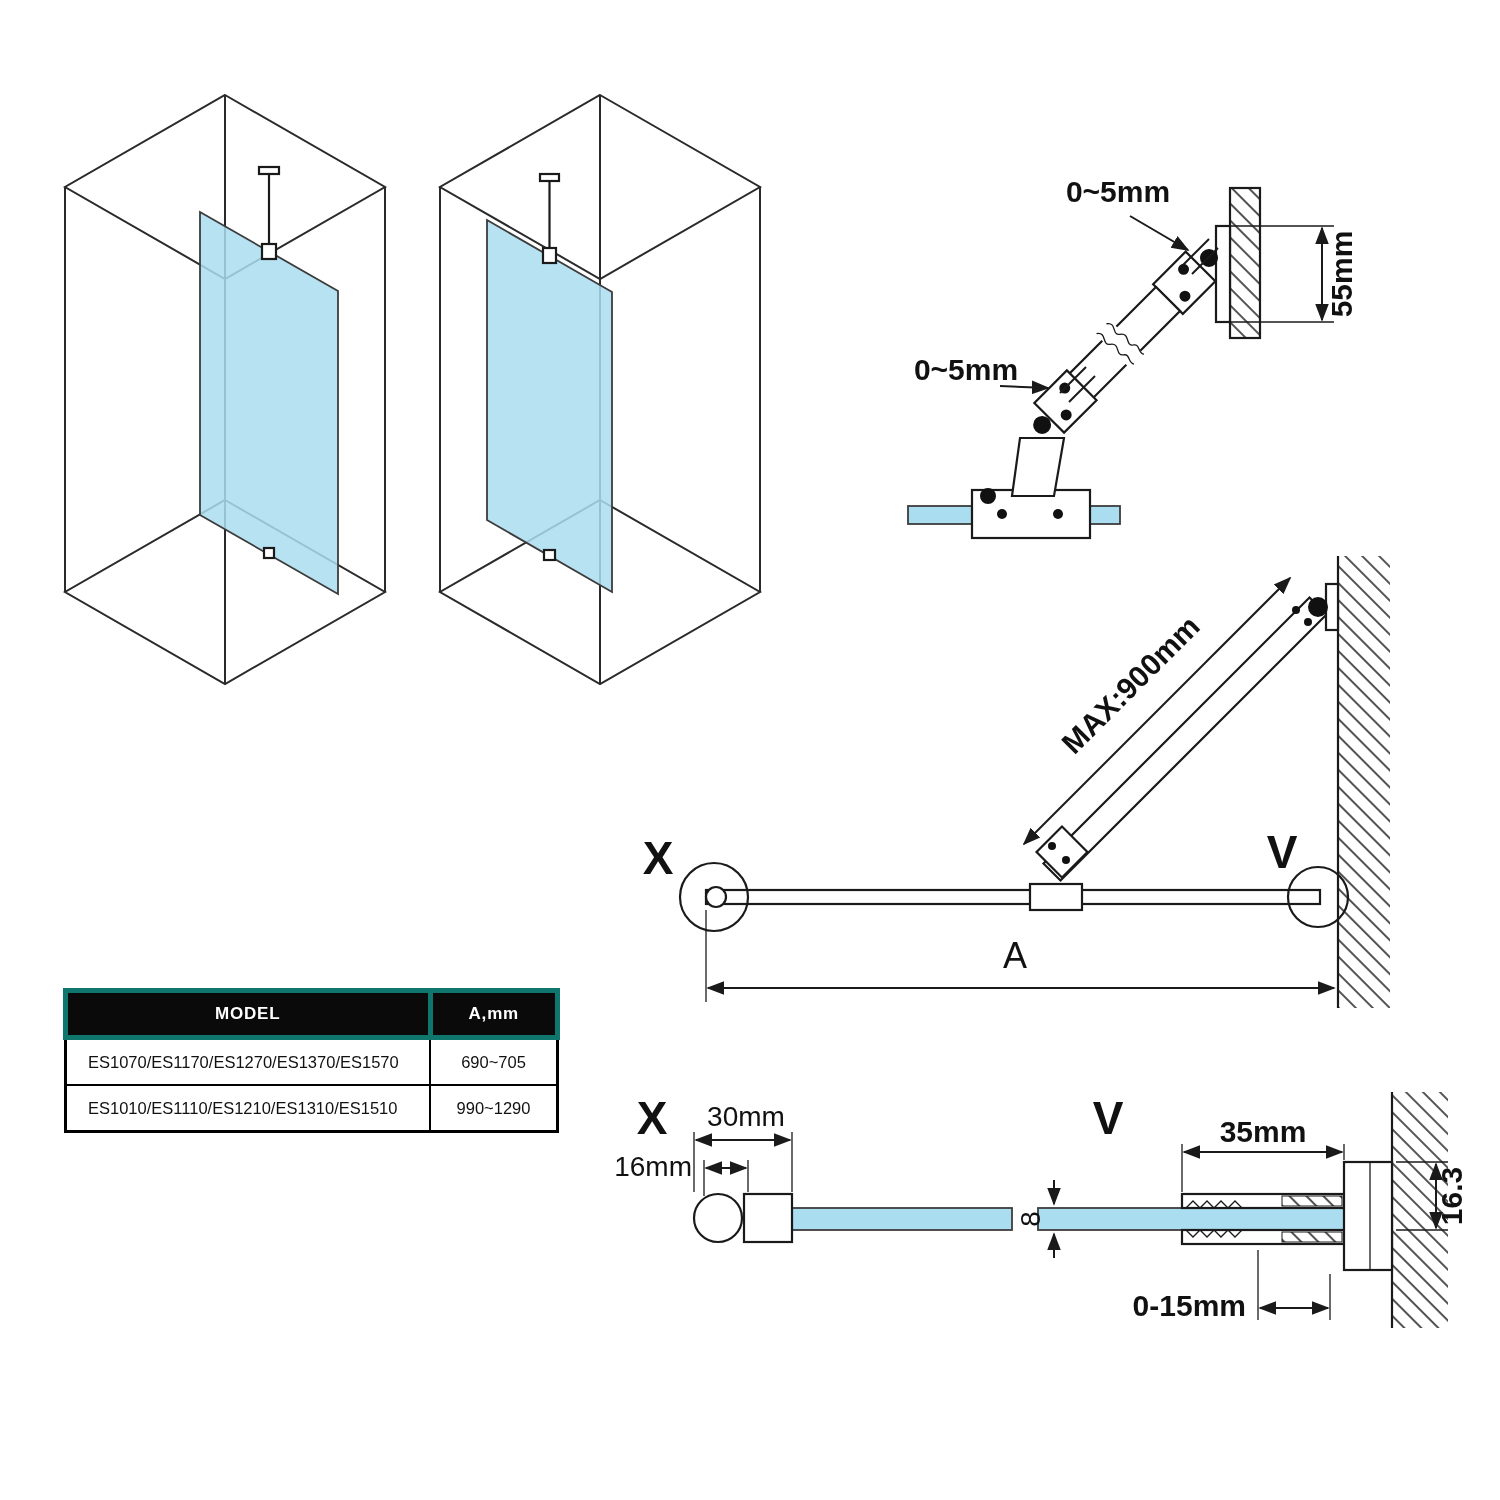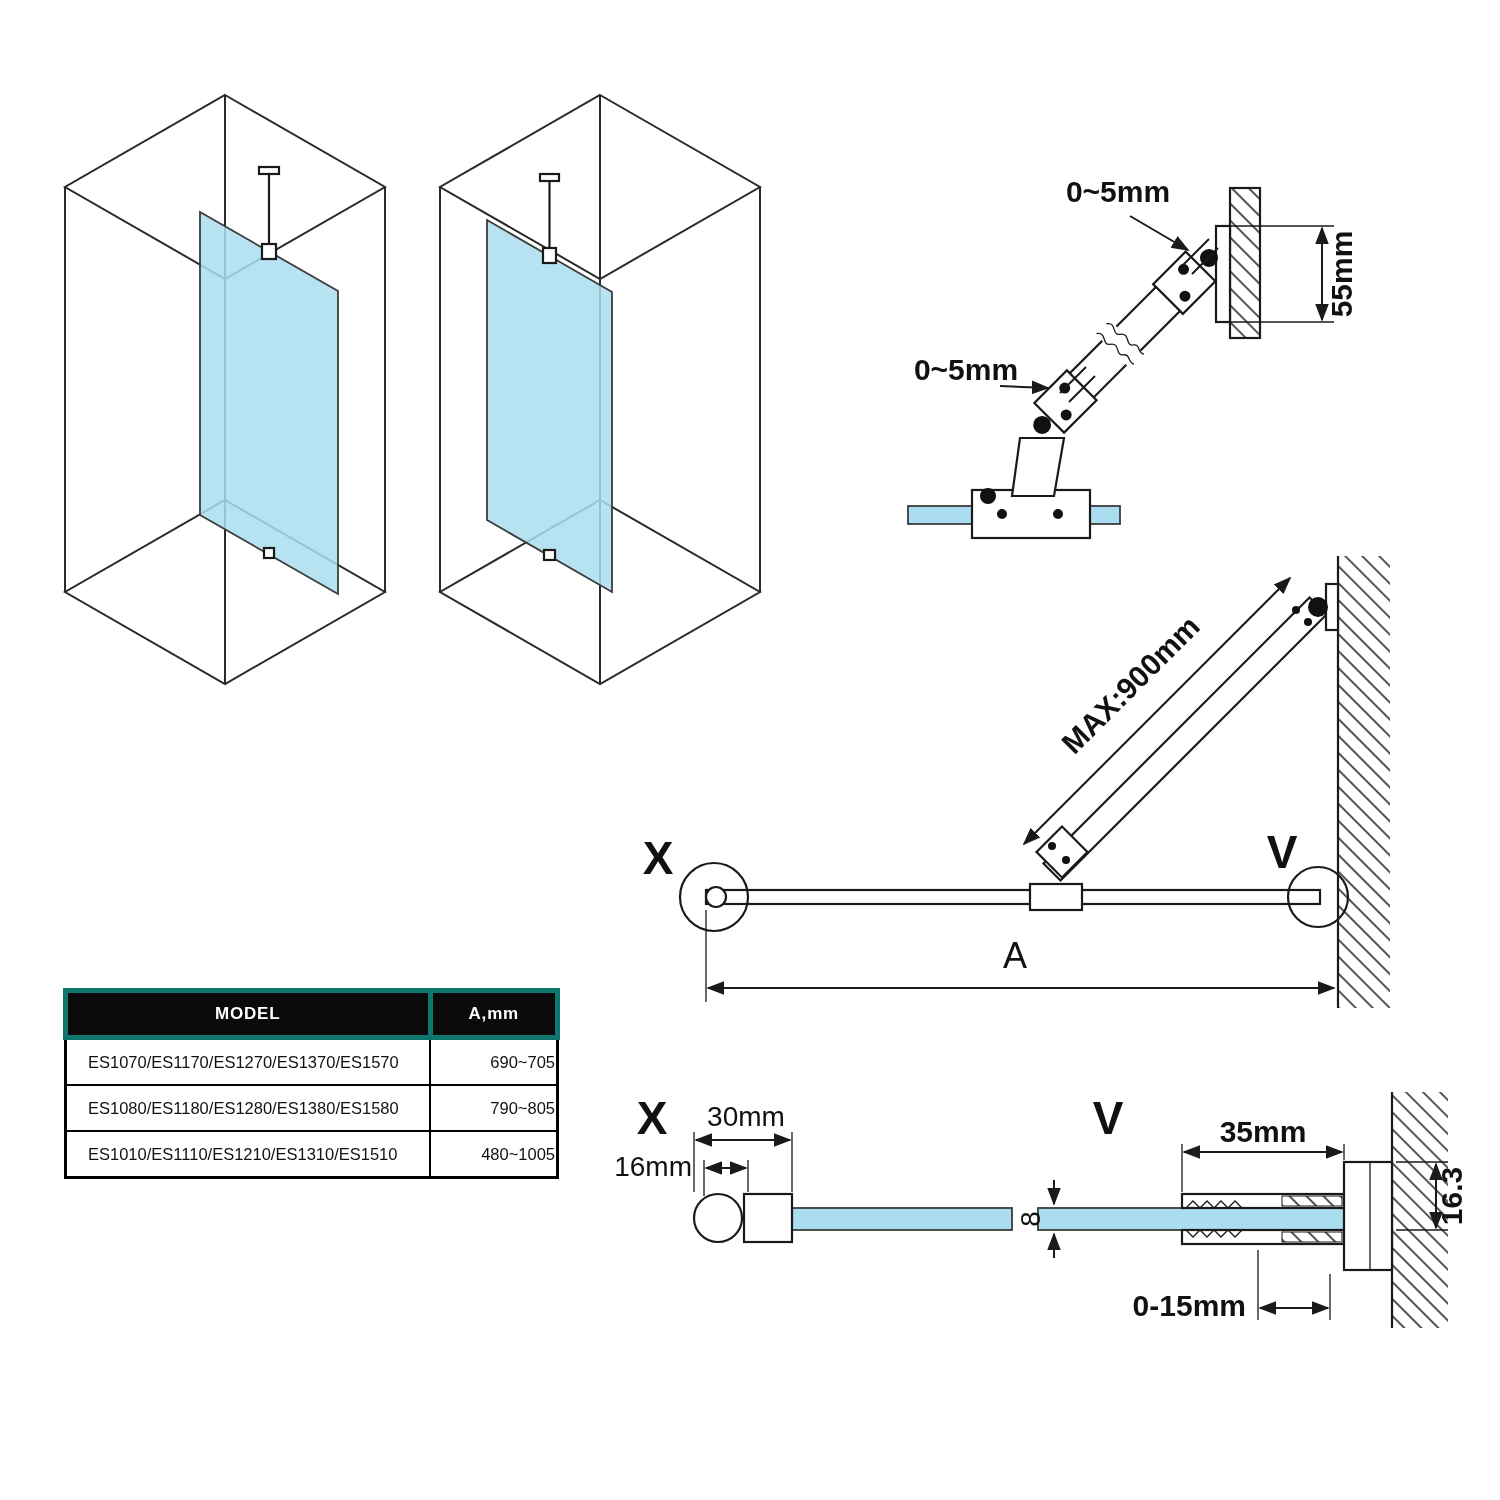--- a/index.html
+++ b/index.html
@@ -22,21 +22,21 @@
   svg .ta{font-size:36px;font-weight:400;}
 
   
   table.spec{position:absolute;left:63px;top:988px;width:497px;border-collapse:collapse;
              border:3px solid #000;background:#fff;}
   table.spec th{background:var(--headerBg,#0a0a0a);color:var(--headerText,#fff);
                 font-size:17px;font-weight:700;height:40px;border:5px solid #0f766e;
                 letter-spacing:.8px;text-align:center;}
   table.spec td{border:2px solid #000;font-size:16.5px;height:42px;color:#111;background:#fff;}
   table.spec td.model{text-align:left;padding-left:21px;width:340px;}
-  table.spec td.aval{text-align:right;}
+  table.spec td.aval{text-align:center;}
 </style>
 </head>
 <body>
 
 <div class="canvas">
 
 <svg width="1500" height="1500" viewBox="0 0 1500 1500">
   <defs>
     <marker id="arr" viewBox="0 0 10 10" refX="9" refY="5" markerWidth="9" markerHeight="9" orient="auto-start-reverse">
       <path d="M0,1.2 L10,5 L0,8.8 Z" fill="#1a1a1a"></path>
@@ -202,23 +202,19 @@
       <th>MODEL</th>
       <th>A,mm</th>
     </tr>
   </thead>
   <tbody>
     <tr>
       <td class="model">ES1070/ES1170/ES1270/ES1370/ES1570</td>
       <td class="aval">690~705</td>
     </tr>
     <tr>
-      <td class="model">ES1080/ES1180/ES1280/ES1380/ES1580</td>
-      <td class="aval">790~805</td>
-    </tr>
-    <tr>
       <td class="model">ES1010/ES1110/ES1210/ES1310/ES1510</td>
-      <td class="aval">480~1005</td>
+      <td class="aval">990~1290</td>
     </tr>
   </tbody>
 </table>
 
 </div>
 
 </body></html>

